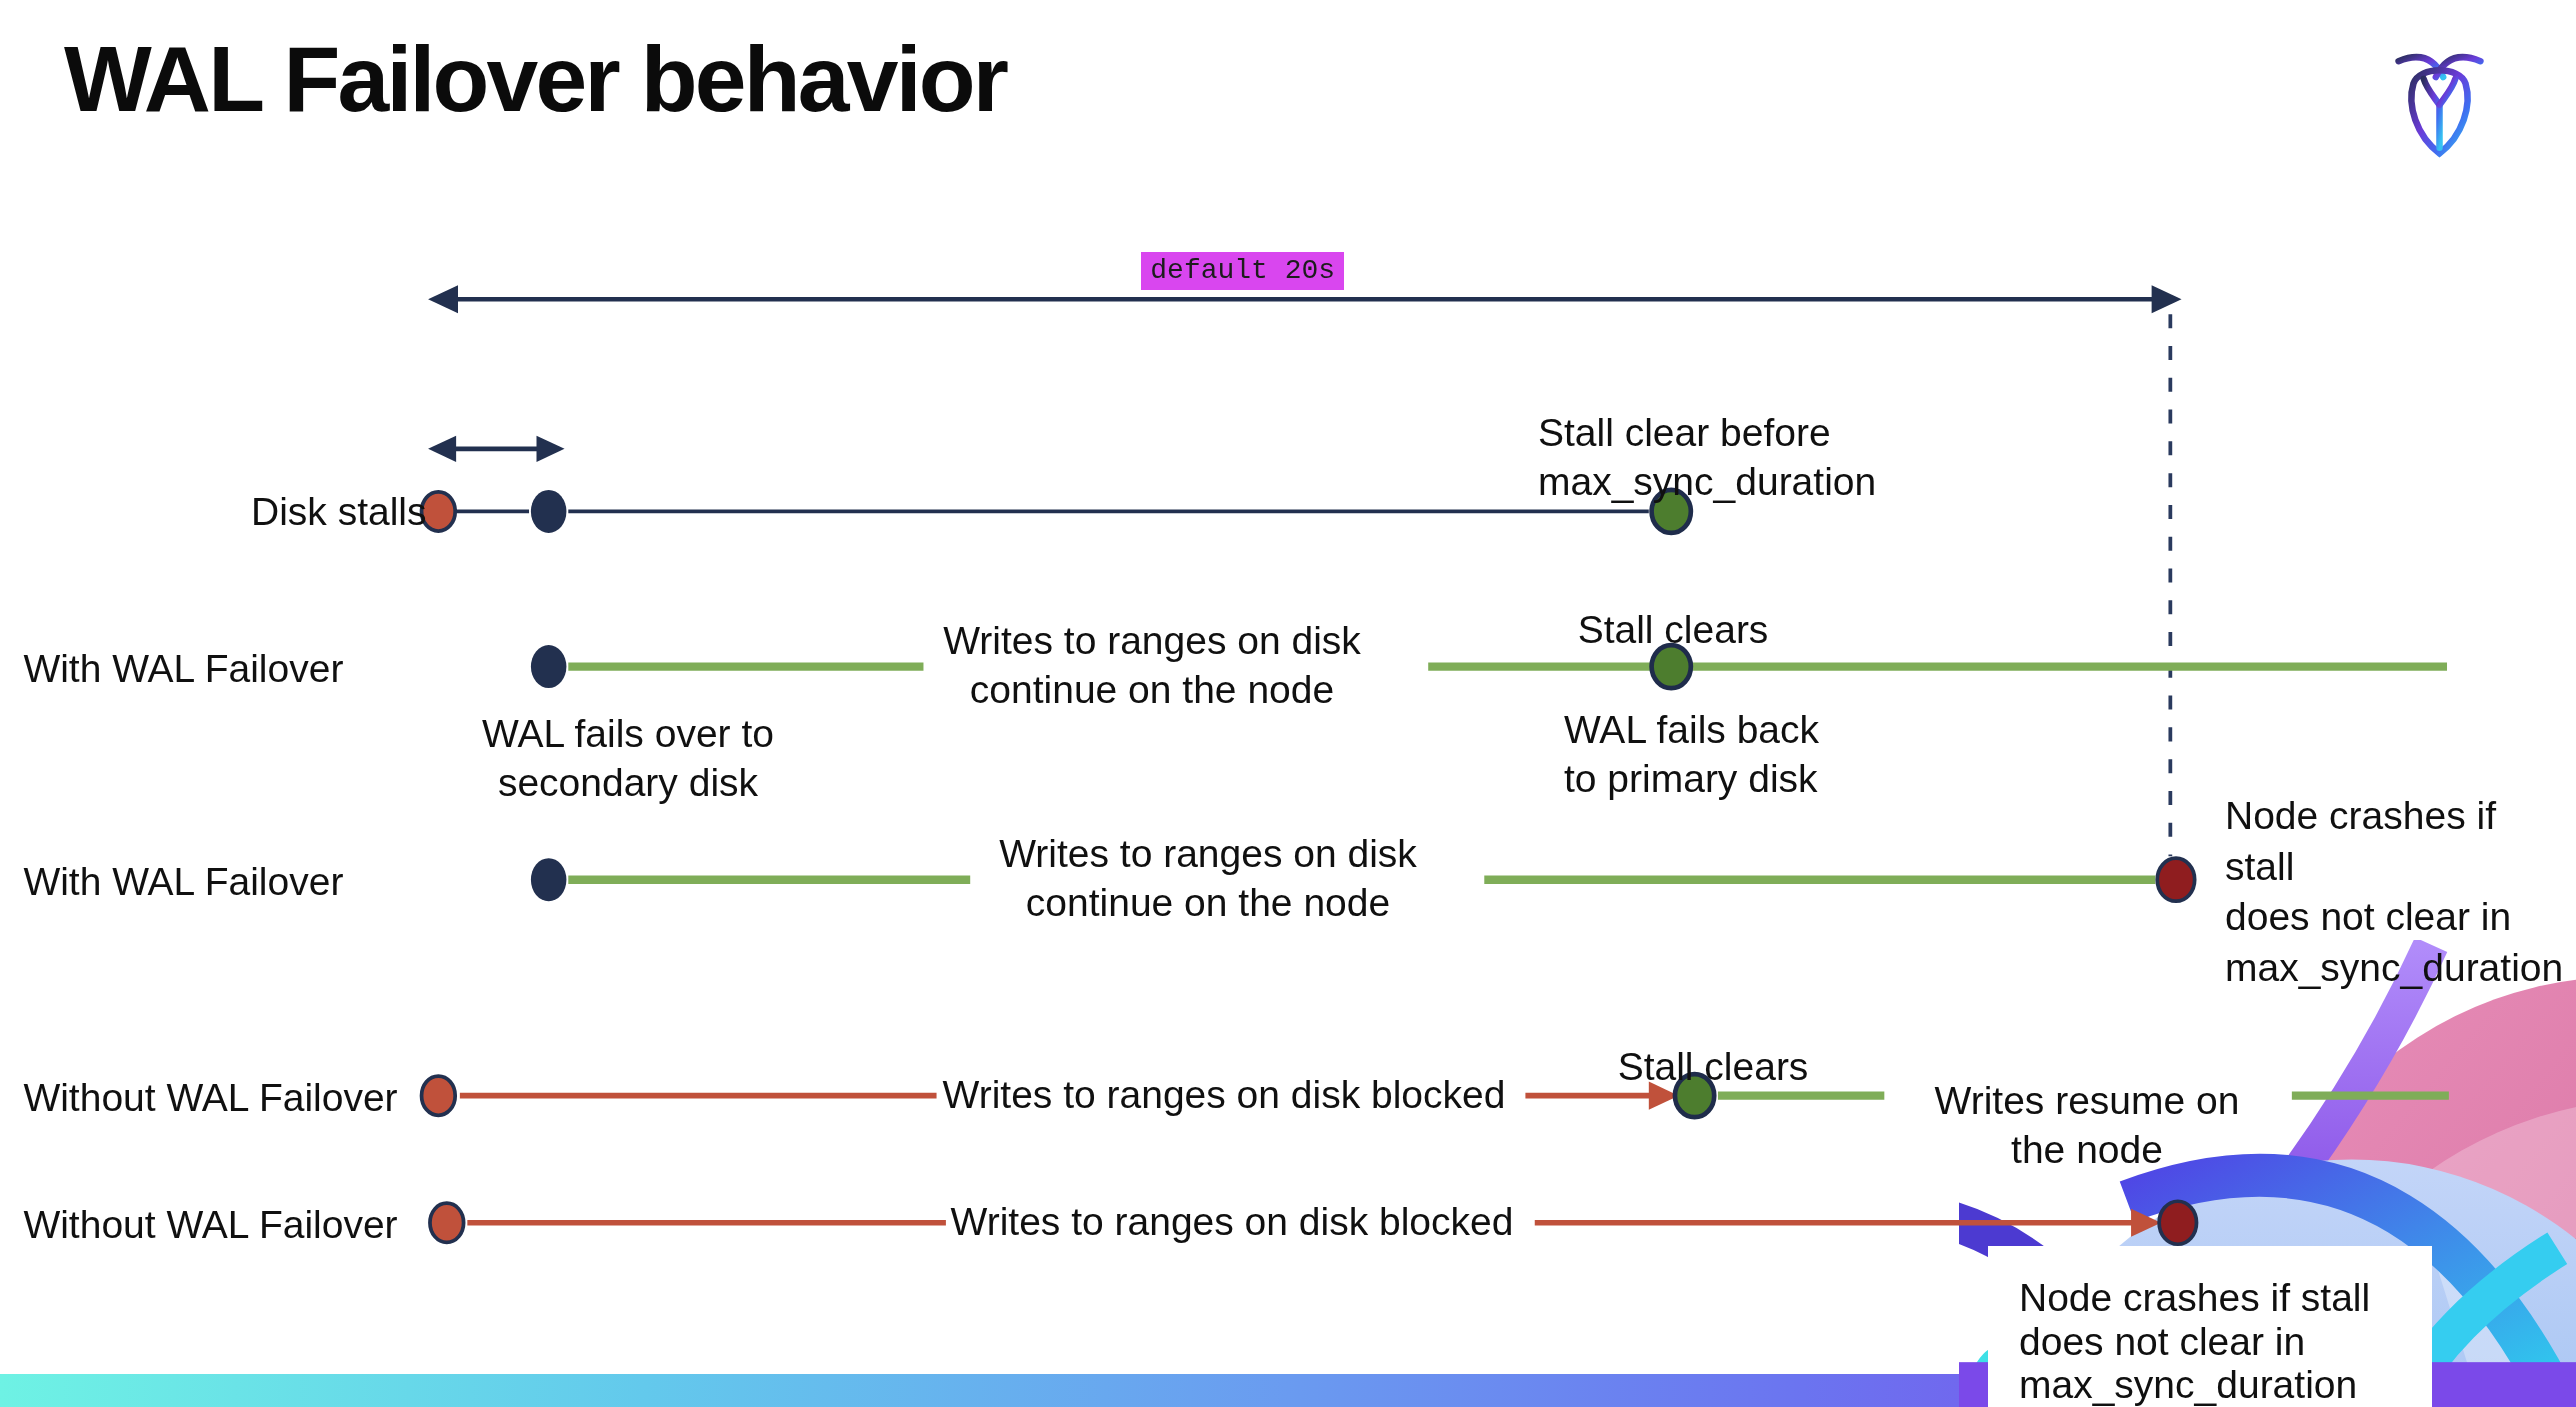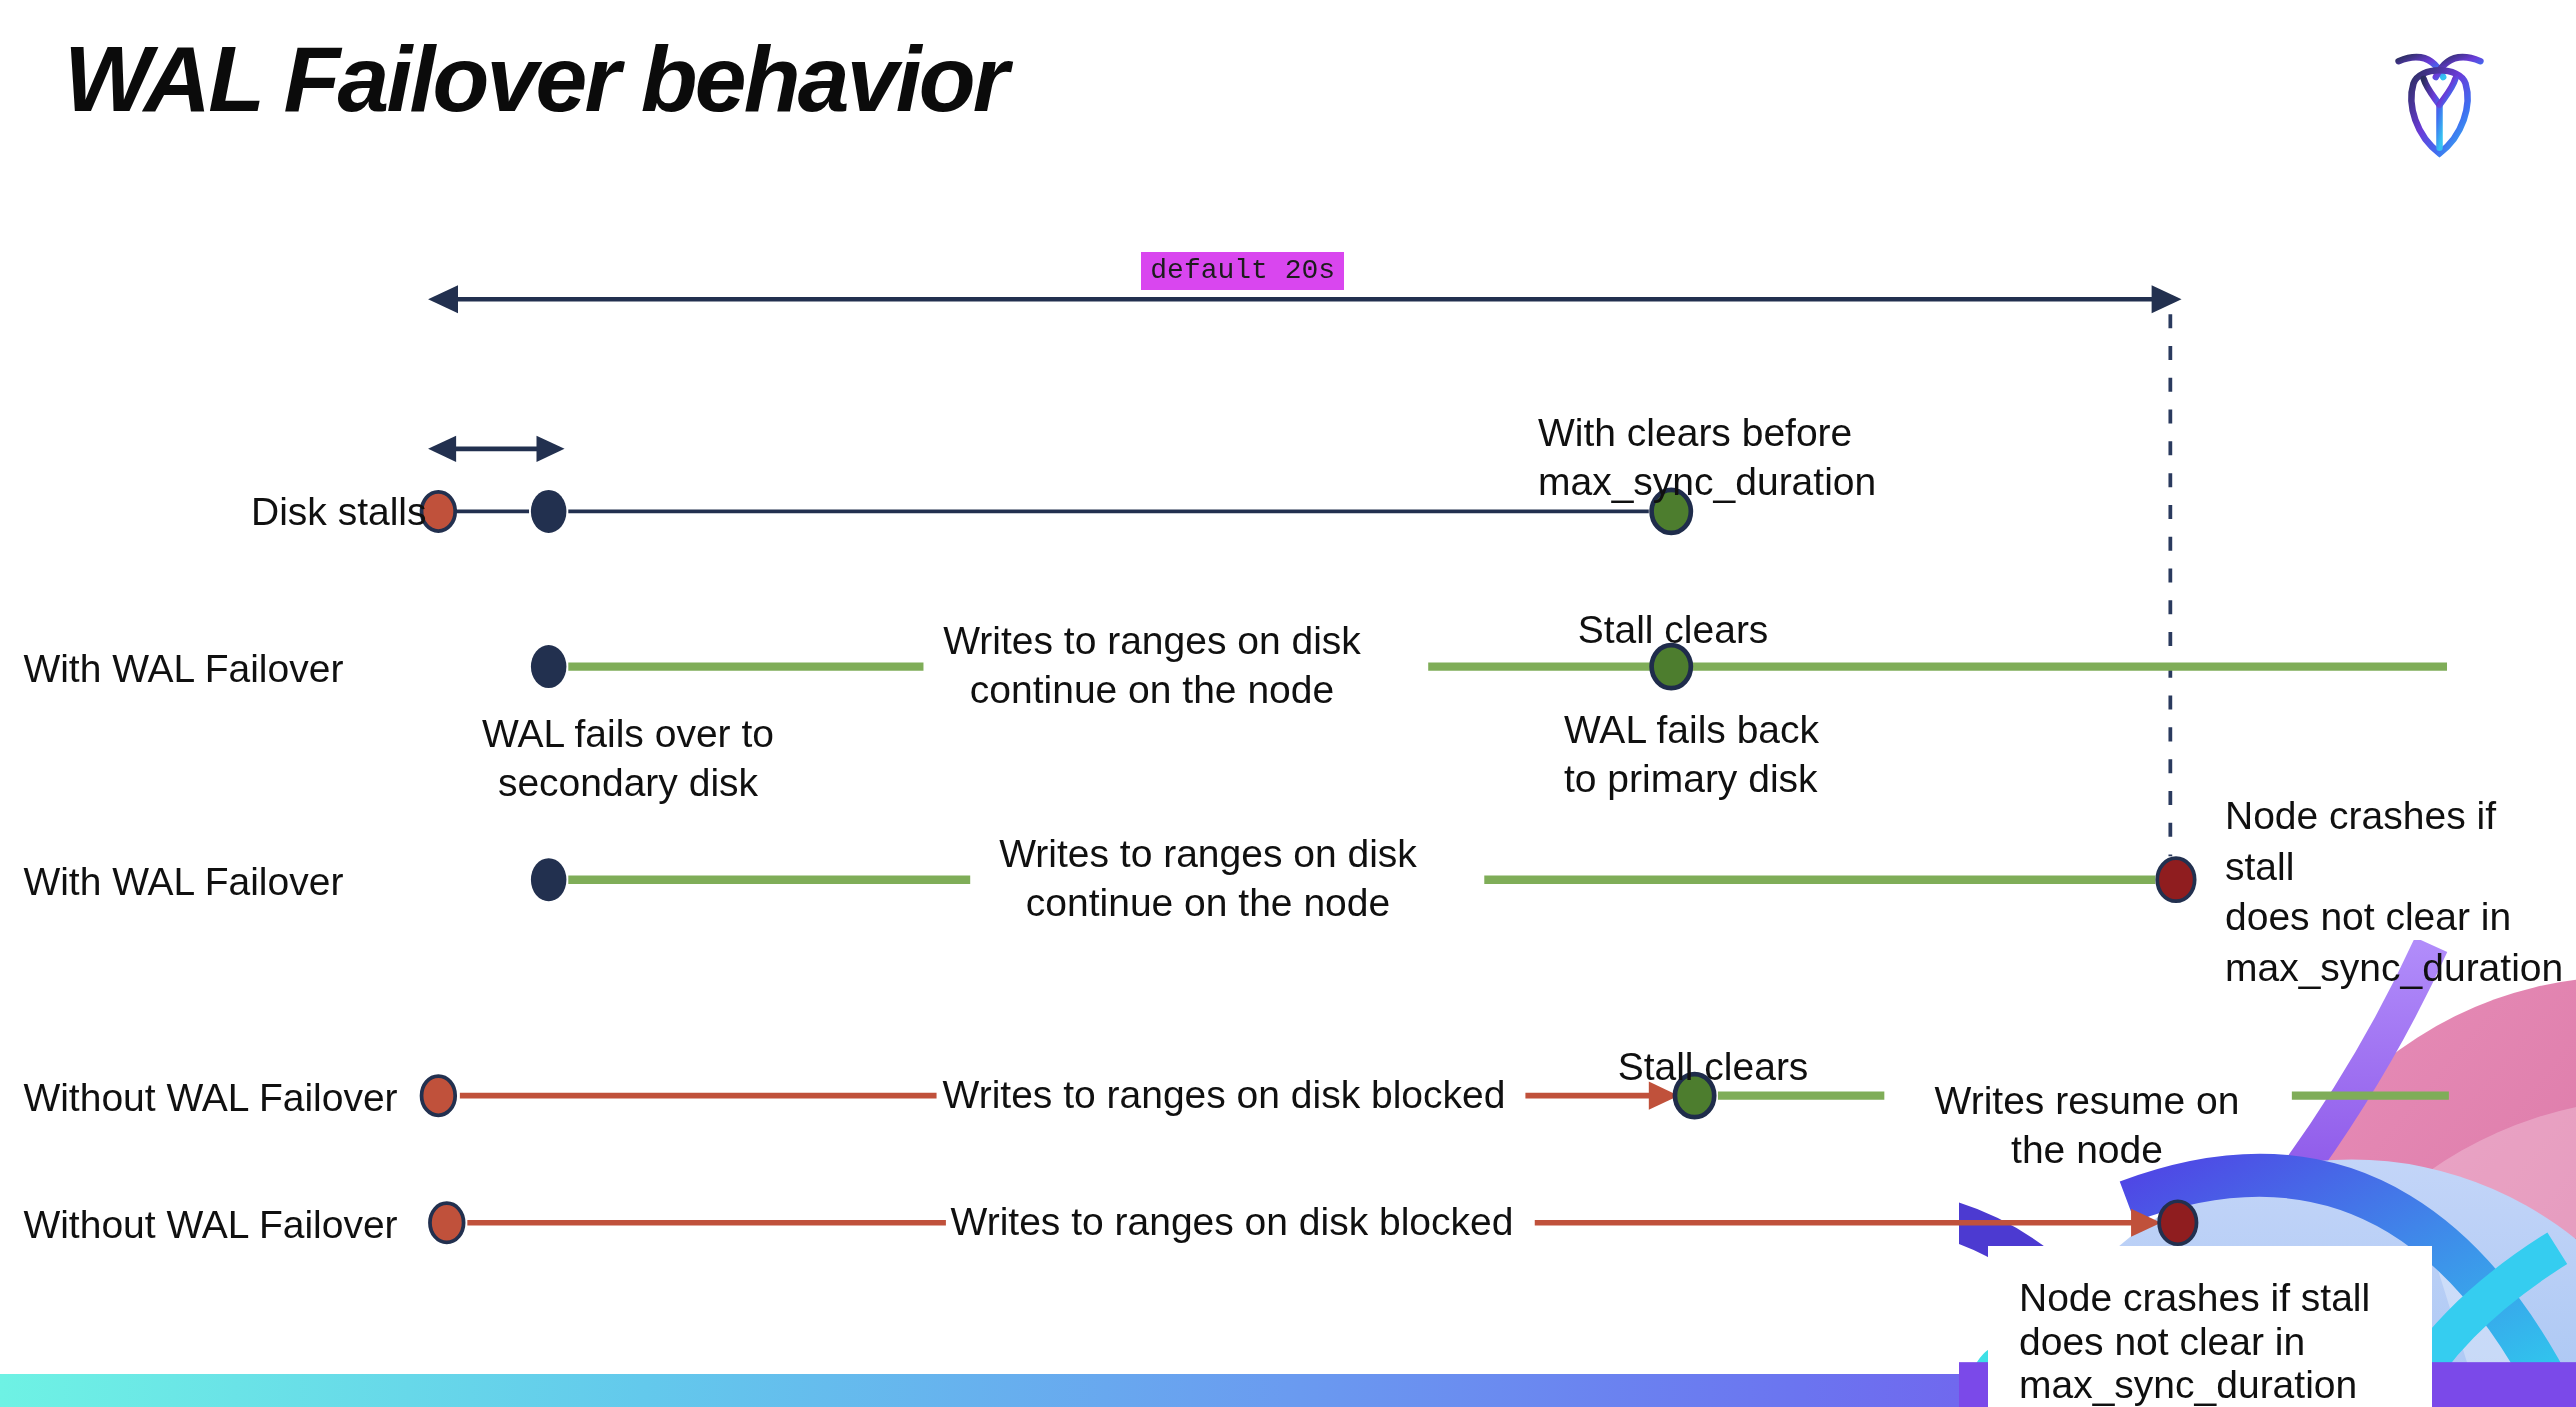--- a/index.html
+++ b/index.html
@@ -1,19 +1,19 @@
 <!DOCTYPE html>
 <html style="font-size:15px"><head>
 <meta charset="utf-8">
 <style>
   html,body{margin:0;padding:0;background:#ffffff;}
   .slide{position:relative;width:2576px;height:1408px;background:#ffffff;overflow:hidden;
          font-family:"Liberation Sans",sans-serif;color:#101010;}
   h1.title{position:absolute;left:64px;top:26px;margin:0;font-size:93px;font-weight:700;
-           letter-spacing:-2.8px;color:#0b0b0b;font-family:"Liberation Sans",sans-serif;font-style:italic;}
+           letter-spacing:-2.8px;color:#0b0b0b;font-family:"Liberation Sans",sans-serif;}
   .ann{position:absolute;font-size:39px;line-height:1.25;color:#101010;white-space:pre-line;z-index:6;}
   .center{transform:translateX(-50%);text-align:center;}
   .mono-group{position:absolute;z-index:6;}
   .mono-line{display:block;width:fit-content;background:#d946ef;color:#1c1c1c;
              font-family:"Liberation Mono","DejaVu Sans Mono",monospace;
              font-size:28px;line-height:32px;padding:2.8px 9.3px;margin-bottom:4.7px;}
   .diagram-svg{position:absolute;left:0;top:0;z-index:5;}
   .art-svg{position:absolute;left:1959px;top:940px;z-index:3;}
   .bar{position:absolute;left:0;top:1374px;width:2576px;height:34px;z-index:2;
        background:linear-gradient(90deg,#6ef2e4 0%,#63c9ec 25%,#6a9bf0 50%,#6b74f0 70%,#7a52ea 88%,#7c46e8 100%);}
@@ -132,21 +132,21 @@
   <div class="mono-group" style="left:1141px;top:252px;">
     <span class="mono-line">default 20s</span>
   </div>
 
   <div class="ann" style="left:220px;top:488px;margin-left:31px;">Disk stalls</div>
   <div class="ann" style="left:23.4px;top:645px;">With WAL Failover</div>
   <div class="ann" style="left:23.4px;top:858px;">With WAL Failover</div>
   <div class="ann" style="left:23.4px;top:1074px;">Without WAL Failover</div>
   <div class="ann" style="left:23.4px;top:1201px;">Without WAL Failover</div>
 
-  <div class="ann" style="left:1538px;top:409px;">With clears before
+  <div class="ann" style="left:1538px;top:409px;">Stall clear before
 max_sync_duration</div>
   <div class="ann center" style="left:1673px;top:606px;">Stall clears</div>
   <div class="ann center" style="left:628px;top:710px;">WAL fails over to
 secondary disk</div>
   <div class="ann" style="left:1564px;top:706px;">WAL fails  back
 to primary disk</div>
   <div class="ann center" style="left:1152px;top:617px;">Writes to ranges on disk
 continue on the node</div>
   <div class="ann center" style="left:1208px;top:830px;">Writes to ranges on disk
 continue on the node</div>

